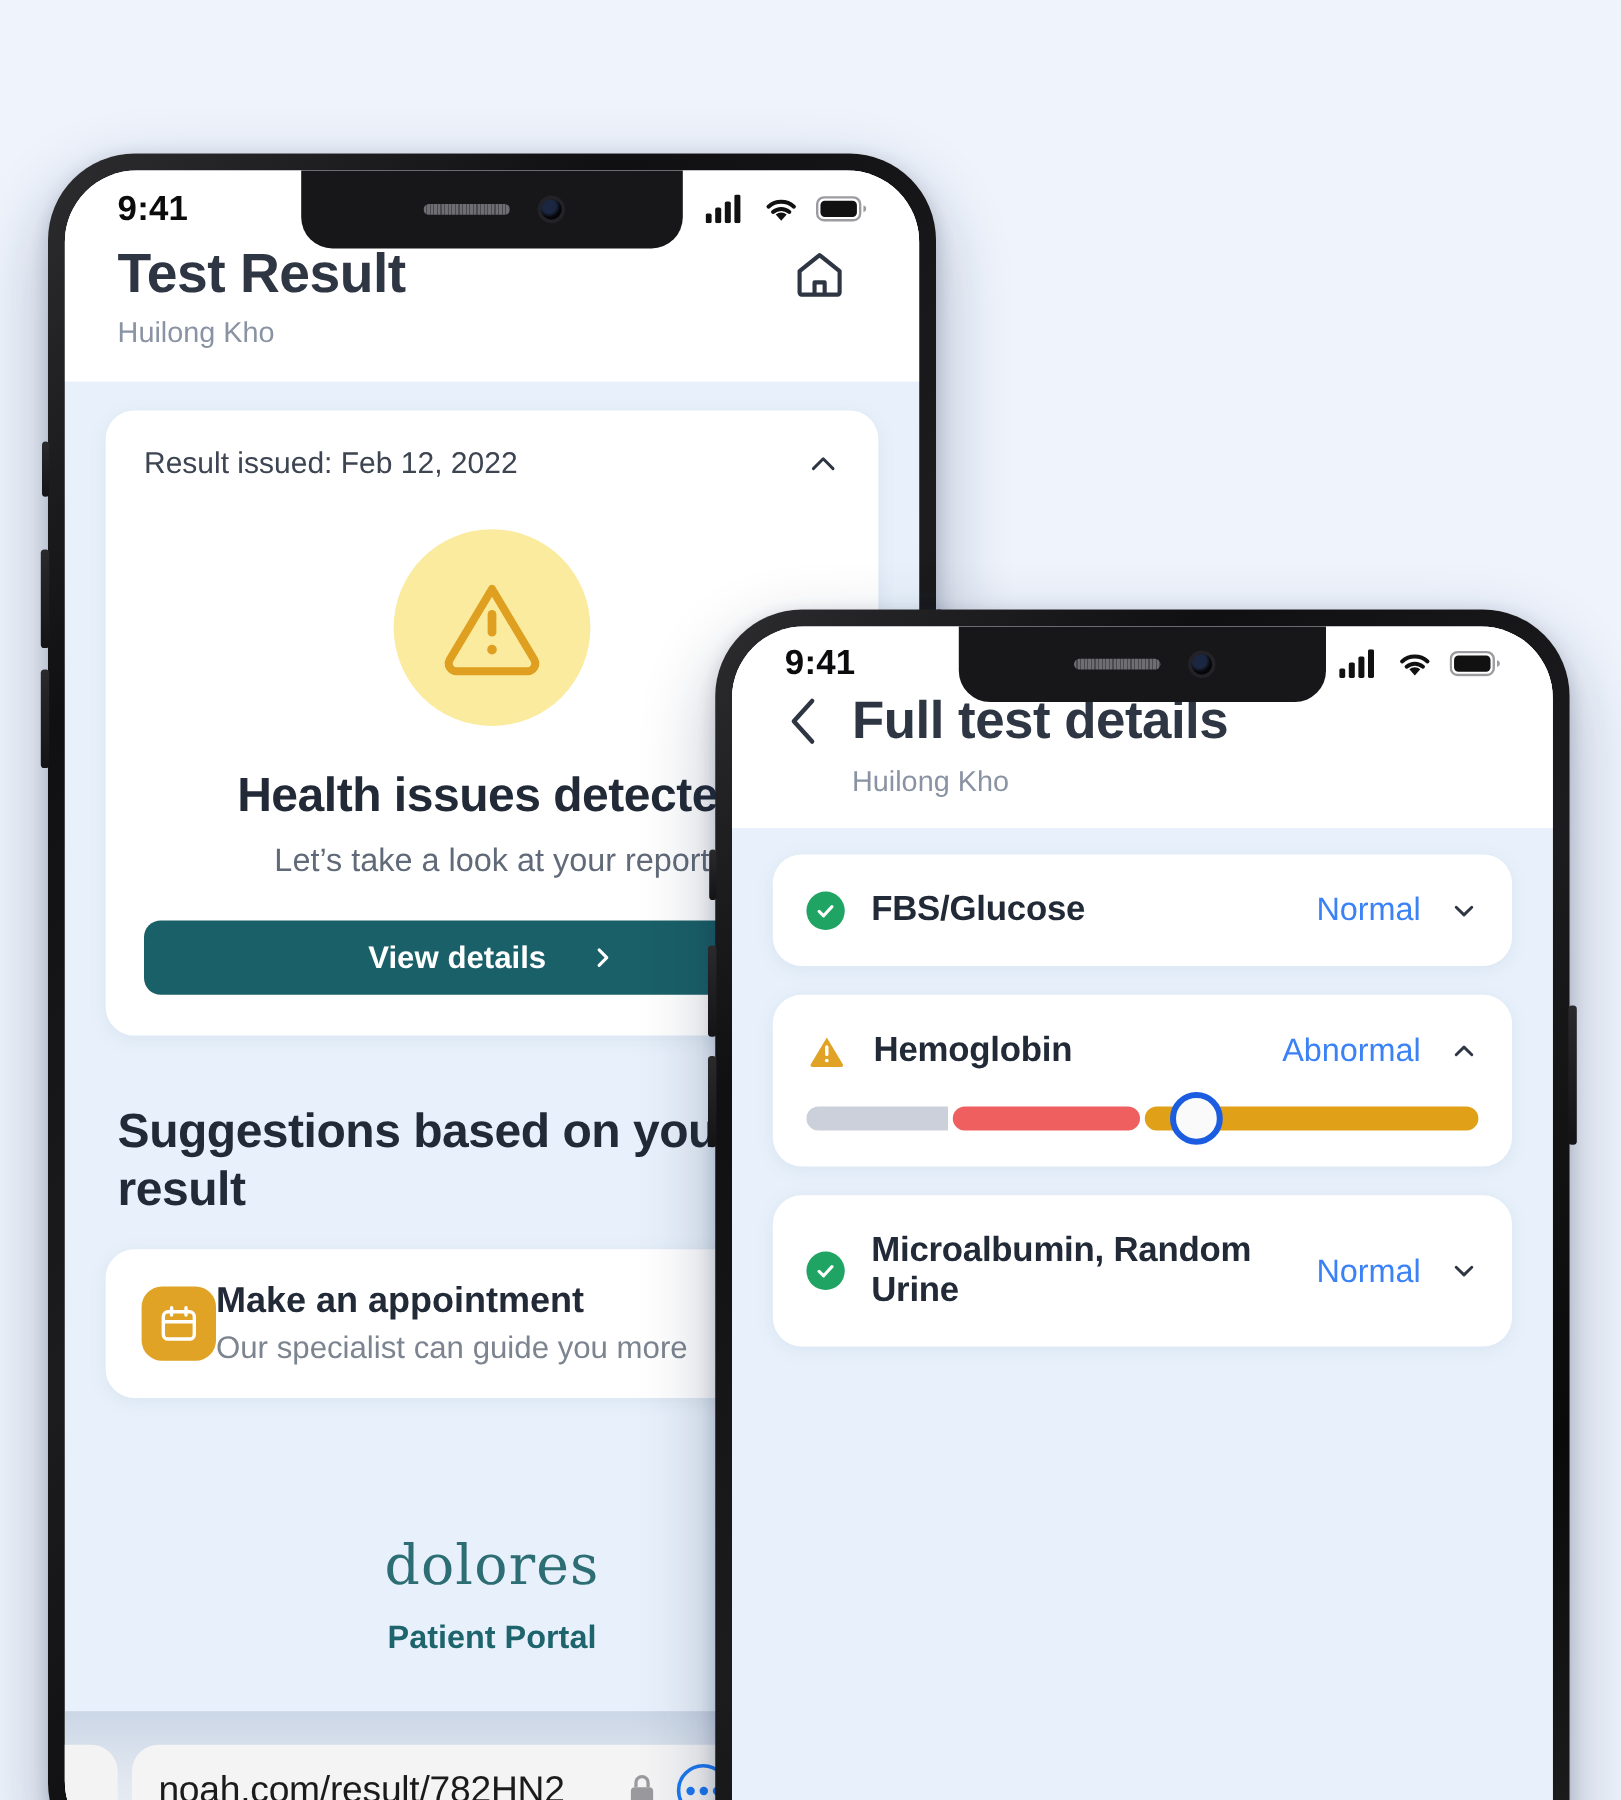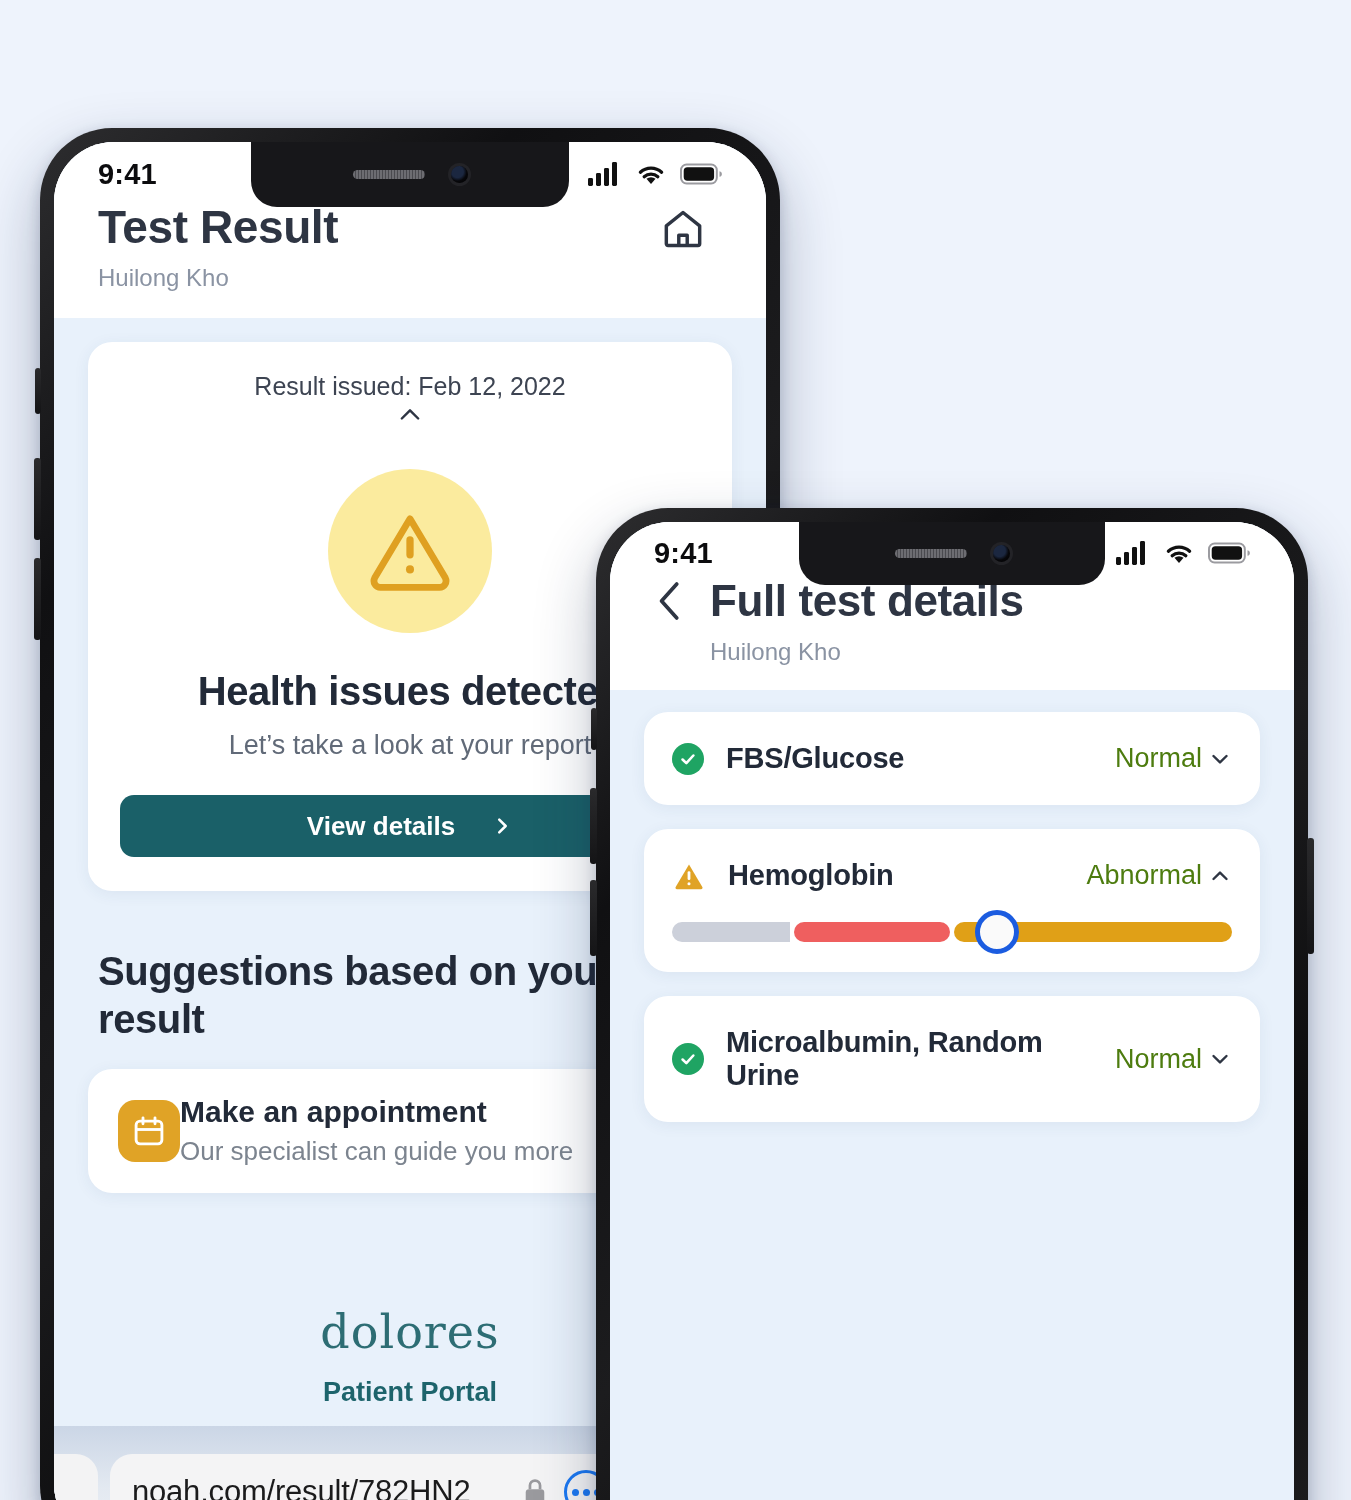--- a/index.html
+++ b/index.html
@@ -65,21 +65,21 @@
   #phone1 .p1-head { padding: 58px 60px 26px 44px; }
   #phone1 .page-title { font-size: 46px; }
   #phone1 .page-sub { font-size: 24px; margin-top: 10px; }
 
   .card {
     background: #fff;
     border-radius: 24px;
     box-shadow: 0 3px 16px rgba(44,70,120,.07);
   }
   .result-card { margin: 24px 34px 0 34px; padding: 30px 32px 34px 32px; }
-  .rc-top { display: flex; align-items: center; justify-content: space-between; flex-direction: column; }
+  .rc-top { display: flex; align-items: center; justify-content: space-between; }
   .rc-date { font-size: 25px; color: #3d4452; }
   .chev-up { width: 28px; height: 28px; }
 
   .warn-circle {
     width: 164px; height: 164px; border-radius: 50%;
     background: #fbeb9e; margin: 40px auto 0 auto;
     display: flex; align-items: center; justify-content: center;
   }
   .rc-head { text-align: center; font-size: 40px; font-weight: 700; color: #222a38;
              margin-top: 36px; letter-spacing: -.4px; white-space: nowrap; }
@@ -131,21 +131,21 @@
   #phone2 .statusbar { height: 62px; padding: 0 44px; font-size: 29px; }
   #phone2 .p2-head { padding: 54px 44px 24px 44px; }
   .p2-titlerow { display: flex; align-items: center; gap: 24px; }
   #phone2 .page-title { font-size: 44px; }
   #phone2 .page-sub { font-size: 24px; margin-top: 12px; margin-left: 56px; }
 
   .rows { padding: 22px 34px 0 34px; }
   .trow { margin-bottom: 24px; padding: 0; }
   .trow-main { display: flex; align-items: center; padding: 30px 28px; gap: 22px; }
   .t-name { font-size: 29px; font-weight: 700; color: #222a38; flex: 1; letter-spacing: -.2px; }
-  .t-status { font-size: 27px; color: #4d7c0f; display: flex; align-items: center; gap: 6px; }
+  .t-status { font-size: 27px; color: #3b82f6; display: flex; align-items: center; gap: 24px; }
   .badge-ok { width: 32px; height: 32px; border-radius: 50%; background: #1fa463;
               display: flex; align-items: center; justify-content: center; flex: none; }
   .badge-warn { width: 34px; height: 30px; display: flex; align-items: center; justify-content: center; flex: none; }
 
   .trow-exp { padding: 0 28px 30px 28px; }
   .slider { position: relative; height: 20px; display: flex; align-items: center; }
   .seg { height: 20px; }
   .seg-a { border-top-left-radius: 10px; border-bottom-left-radius: 10px; }
   .seg-c { border-top-right-radius: 10px; border-bottom-right-radius: 10px; }
   .thumb {

